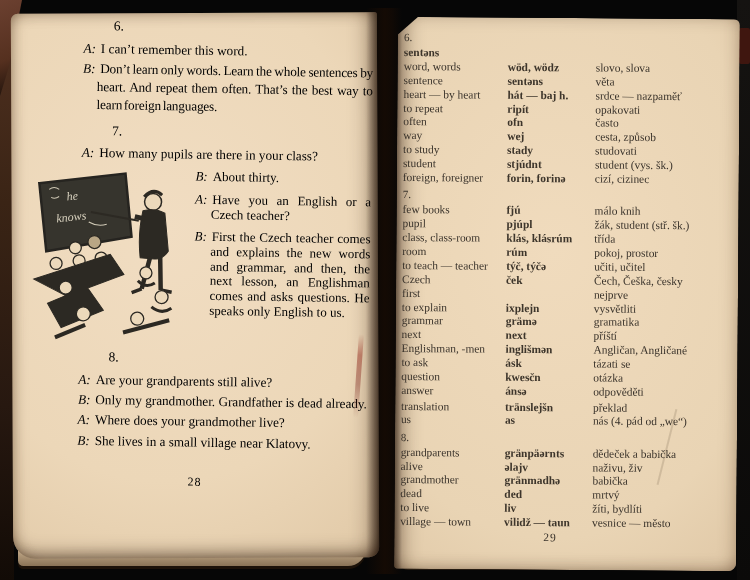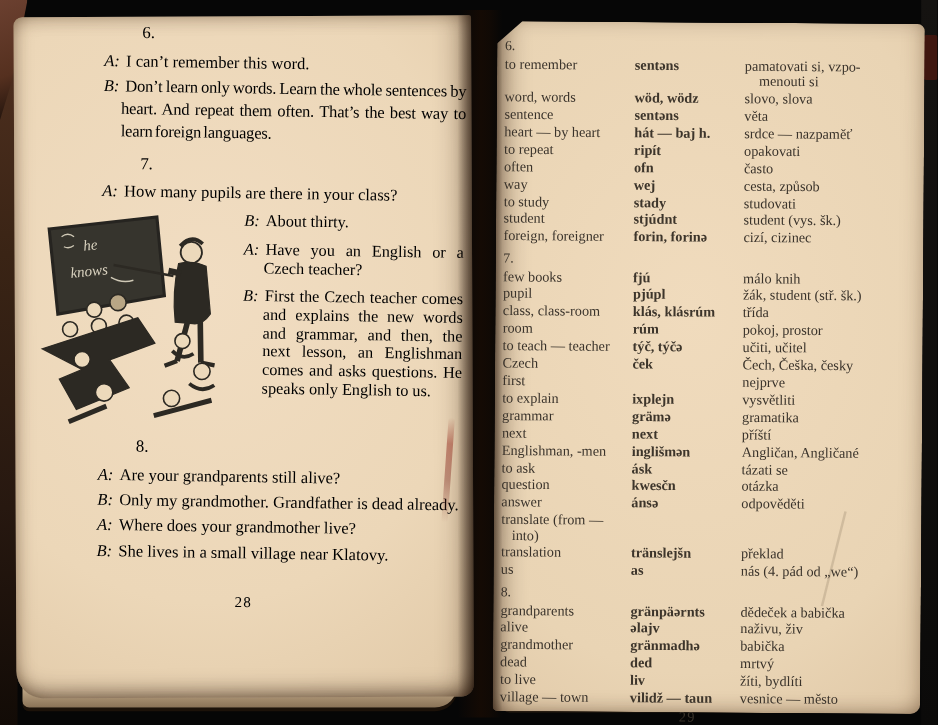--- a/index.html
+++ b/index.html
@@ -142,24 +142,21 @@
 
   <div class="pnum-left">28</div>
 </div>
 
 <div class="rp-content">
 
   <div class="vsec">
     <div class="vsec-label">6.</div>
     <div>
   <div class="vrow">
-    <div class="c-en">to remember</div>
     <div class="c-pr">sentəns</div>
-    <div class="c-cz">pamatovati si, vzpo-
-    menouti si</div>
   </div>
 
   <div class="vrow">
     <div class="c-en">word, words</div>
     <div class="c-pr">wöd, wödz</div>
     <div class="c-cz">slovo, slova</div>
   </div>
 
   <div class="vrow">
     <div class="c-en">sentence</div>
@@ -292,22 +289,20 @@
     <div class="c-cz">otázka</div>
   </div>
 
   <div class="vrow">
     <div class="c-en">answer</div>
     <div class="c-pr">ánsə</div>
     <div class="c-cz">odpověděti</div>
   </div>
 
   <div class="vrow">
-    <div class="c-en">translate (from —
-   into)</div>
   </div>
 
   <div class="vrow">
     <div class="c-en">translation</div>
     <div class="c-pr">tränslejšn</div>
     <div class="c-cz">překlad</div>
   </div>
 
   <div class="vrow">
     <div class="c-en">us</div>

